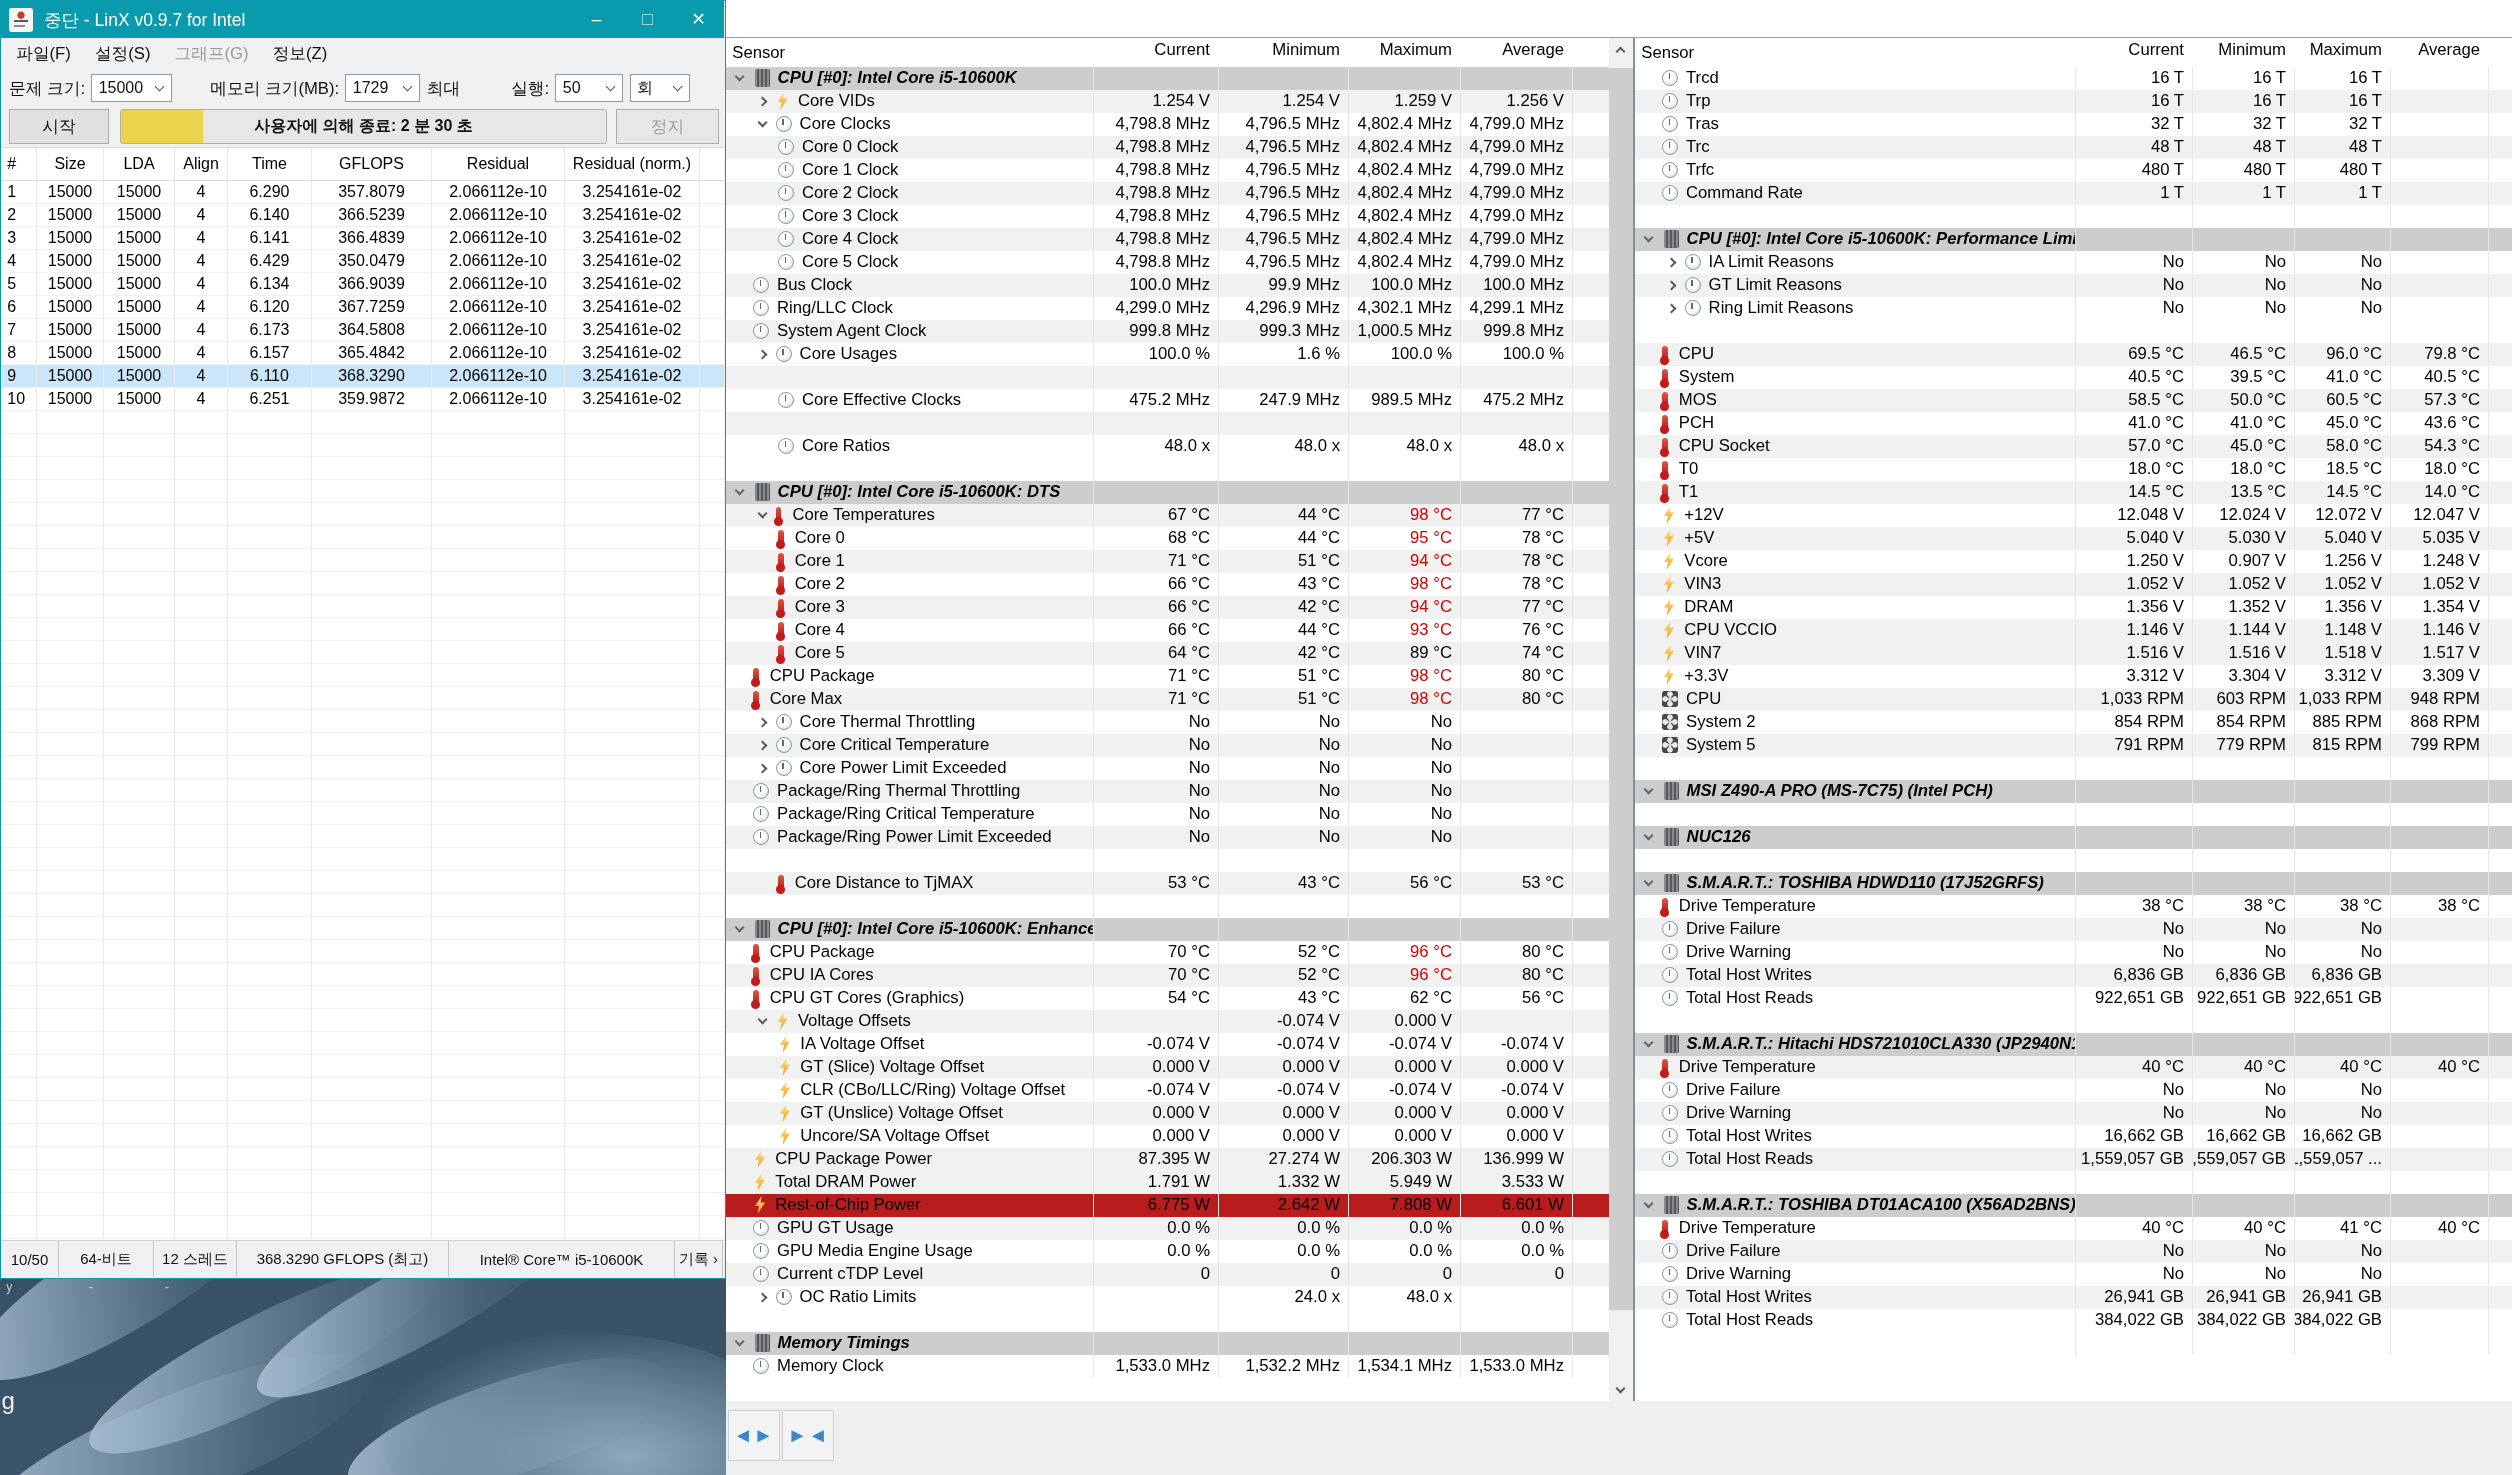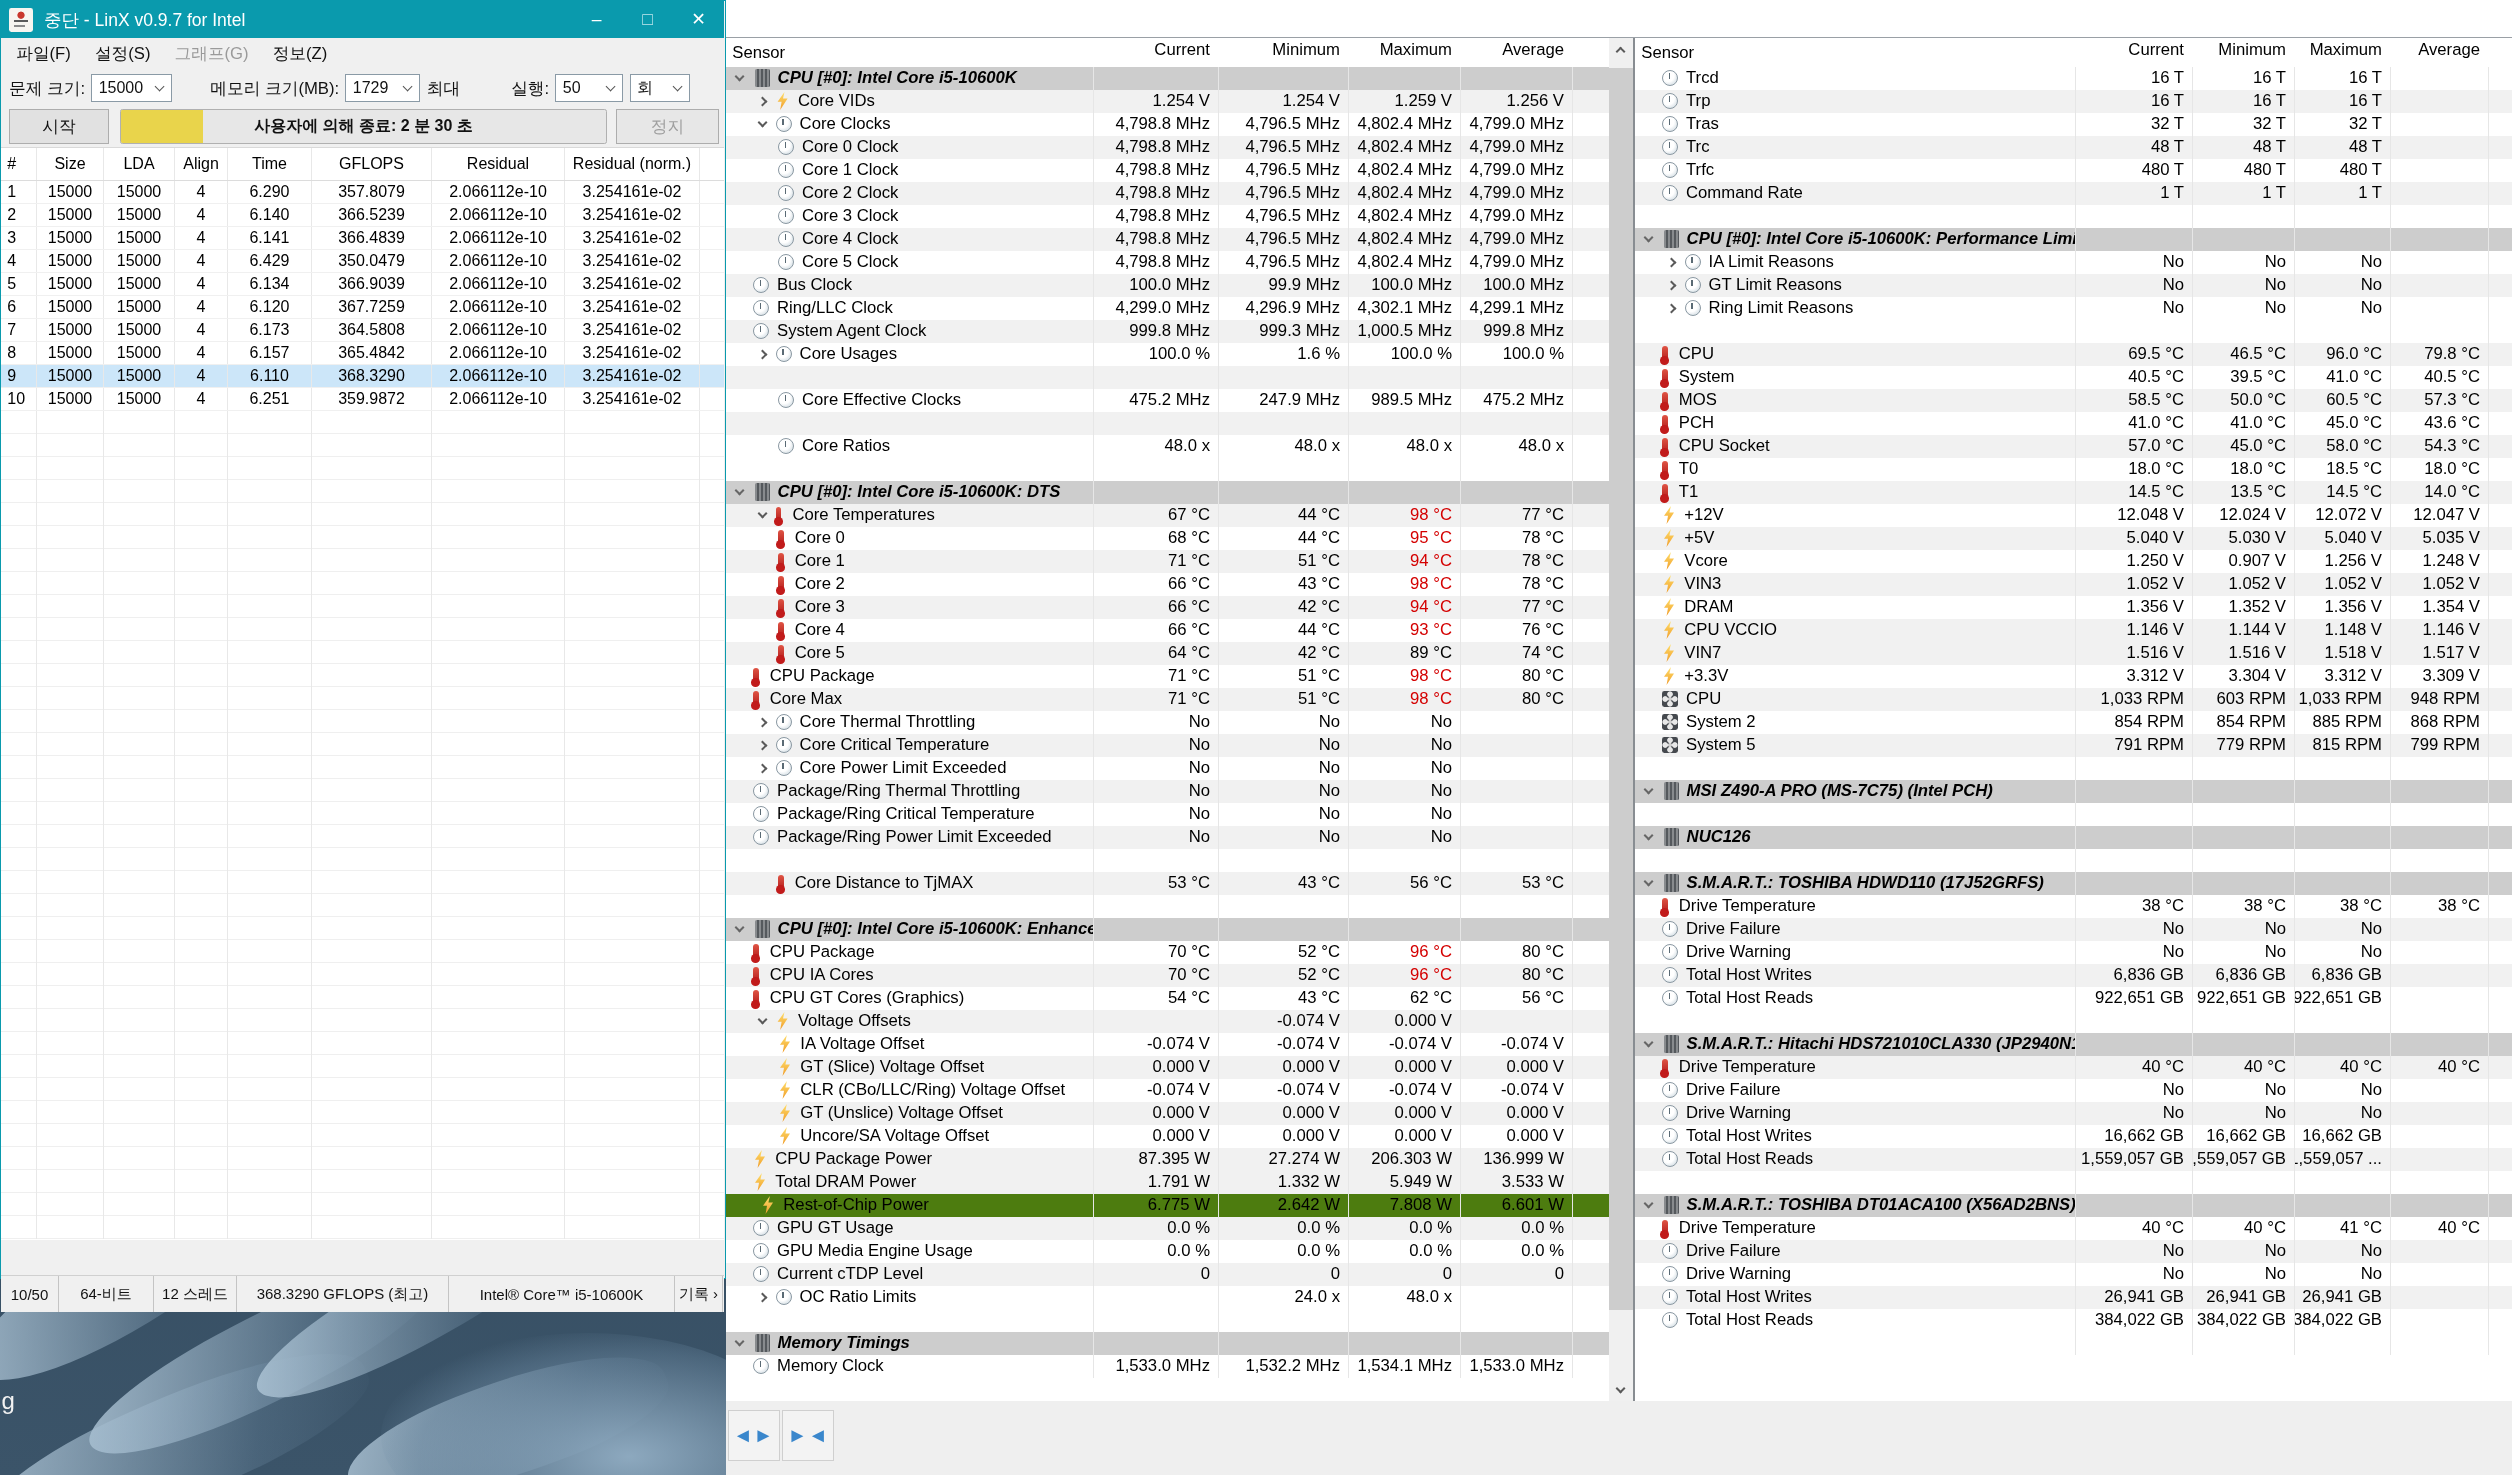--- a/index.html
+++ b/index.html
@@ -54,21 +54,21 @@
   .lx-tr{display:flex;height:23px;border-bottom:0.8px solid #f0f0f0;}
   .lx-th-row{height:33px;border-bottom:0.8px solid #dcdcdc;}
   .lx-td{height:100%;border-right:0.8px solid #e8e8e8;display:flex;align-items:center;justify-content:center;
     font-size:16px;color:#000;overflow:hidden;white-space:nowrap;}
   .lx-td.first{justify-content:flex-start;padding-left:6.3px;}
   .lx-td.filler{border-right:none;}
   .lx-tr.selected{background:#cce6f9;}
   #lx-grid{position:absolute;left:0;top:0;width:723px;height:100%;
     background:repeating-linear-gradient(to bottom,#ffffff 0 22px,#efefef 22px 23px);}
   .gridline{position:absolute;top:0;width:0.8px;height:100%;background:#e8e8e8;}
-  #lx-statusbar{left:0;top:1239px;width:723px;height:37px;background:#f0f0f0;border-top:0.8px solid #d0d0d0;display:flex;margin-top:35px;}
+  #lx-statusbar{left:0;top:1239px;width:723px;height:37px;background:#f0f0f0;border-top:0.8px solid #d0d0d0;display:flex;}
   .status-seg{height:100%;border-right:0.8px solid #c4c4c4;display:flex;align-items:center;justify-content:center;
     font-size:15px;color:#111;overflow:hidden;white-space:nowrap;}
 
   
   #hwinfo{left:726px;top:0;width:1786px;height:1476px;background:#fff;}
   #hw-titlebar{left:0;top:0;width:1786px;height:37px;background:#fff;display:flex;align-items:center;}
   #hw-appicon{width:21.4px;height:21.4px;margin-left:8.7px;border-radius:3.2px;
     background:linear-gradient(180deg,#38b6e2,#1565c0);display:flex;align-items:flex-end;justify-content:center;
     padding-bottom:3.2px;gap:1.6px;}
   #hw-appicon i{display:block;width:3.2px;background:#fff;}
@@ -869,21 +869,21 @@
           <div class="hlabel">
             <span class="ico ico-volt" style="margin-left: 27px;"></span>
             <span class="txt">Total DRAM Power</span>
           </div>
           <div class="hcell" style="width: 125px;">1.791 W</div>
           <div class="hcell" style="width: 130px;">1.332 W</div>
           <div class="hcell" style="width: 112px;">5.949 W</div>
           <div class="hcell" style="width: 112px;">3.533 W</div>
           <div class="hspacer" style="width: 37px;"></div>
         </div>
-        <div class="hrow" style="background: #4d7c0f; padding-left: 8px;">
+        <div class="hrow" style="background: #b91c1c;">
           <div class="hlabel">
             <span class="ico ico-volt" style="margin-left: 27px;"></span>
             <span class="txt">Rest-of-Chip Power</span>
           </div>
           <div class="hcell" style="width: 125px;">6.775 W</div>
           <div class="hcell" style="width: 130px;">2.642 W</div>
           <div class="hcell" style="width: 112px;">7.808 W</div>
           <div class="hcell" style="width: 112px;">6.601 W</div>
           <div class="hspacer" style="width: 37px;"></div>
         </div>

